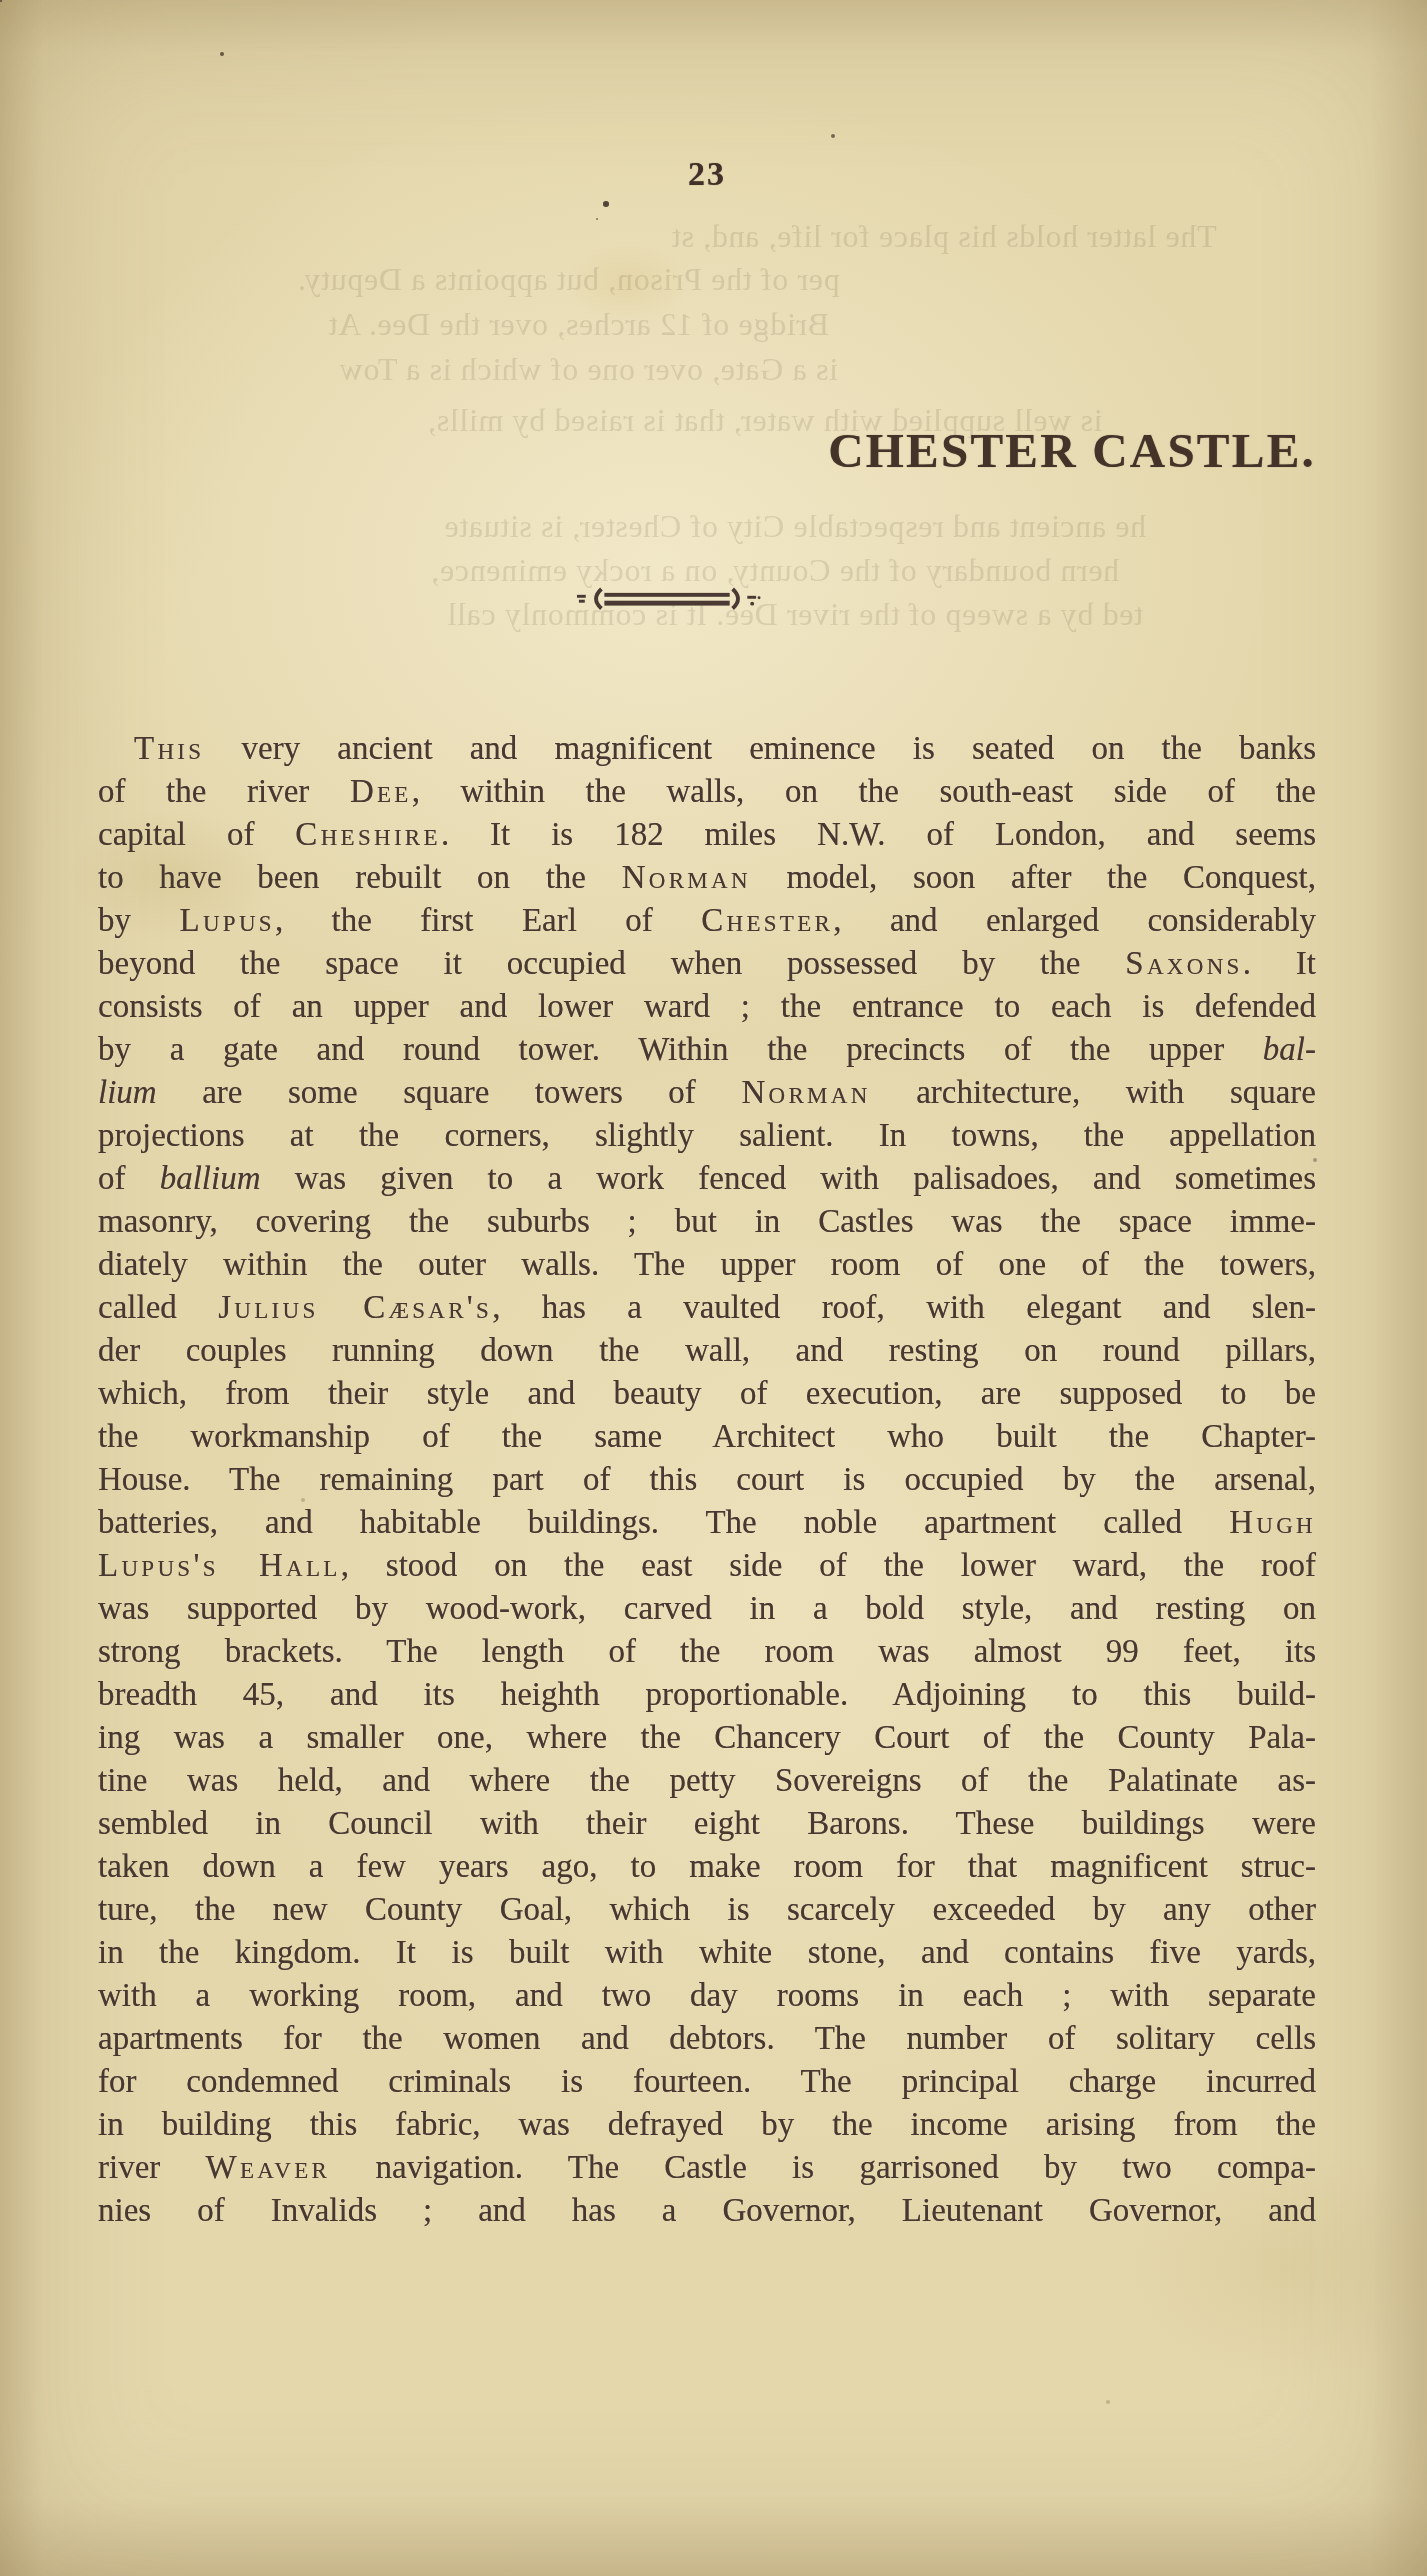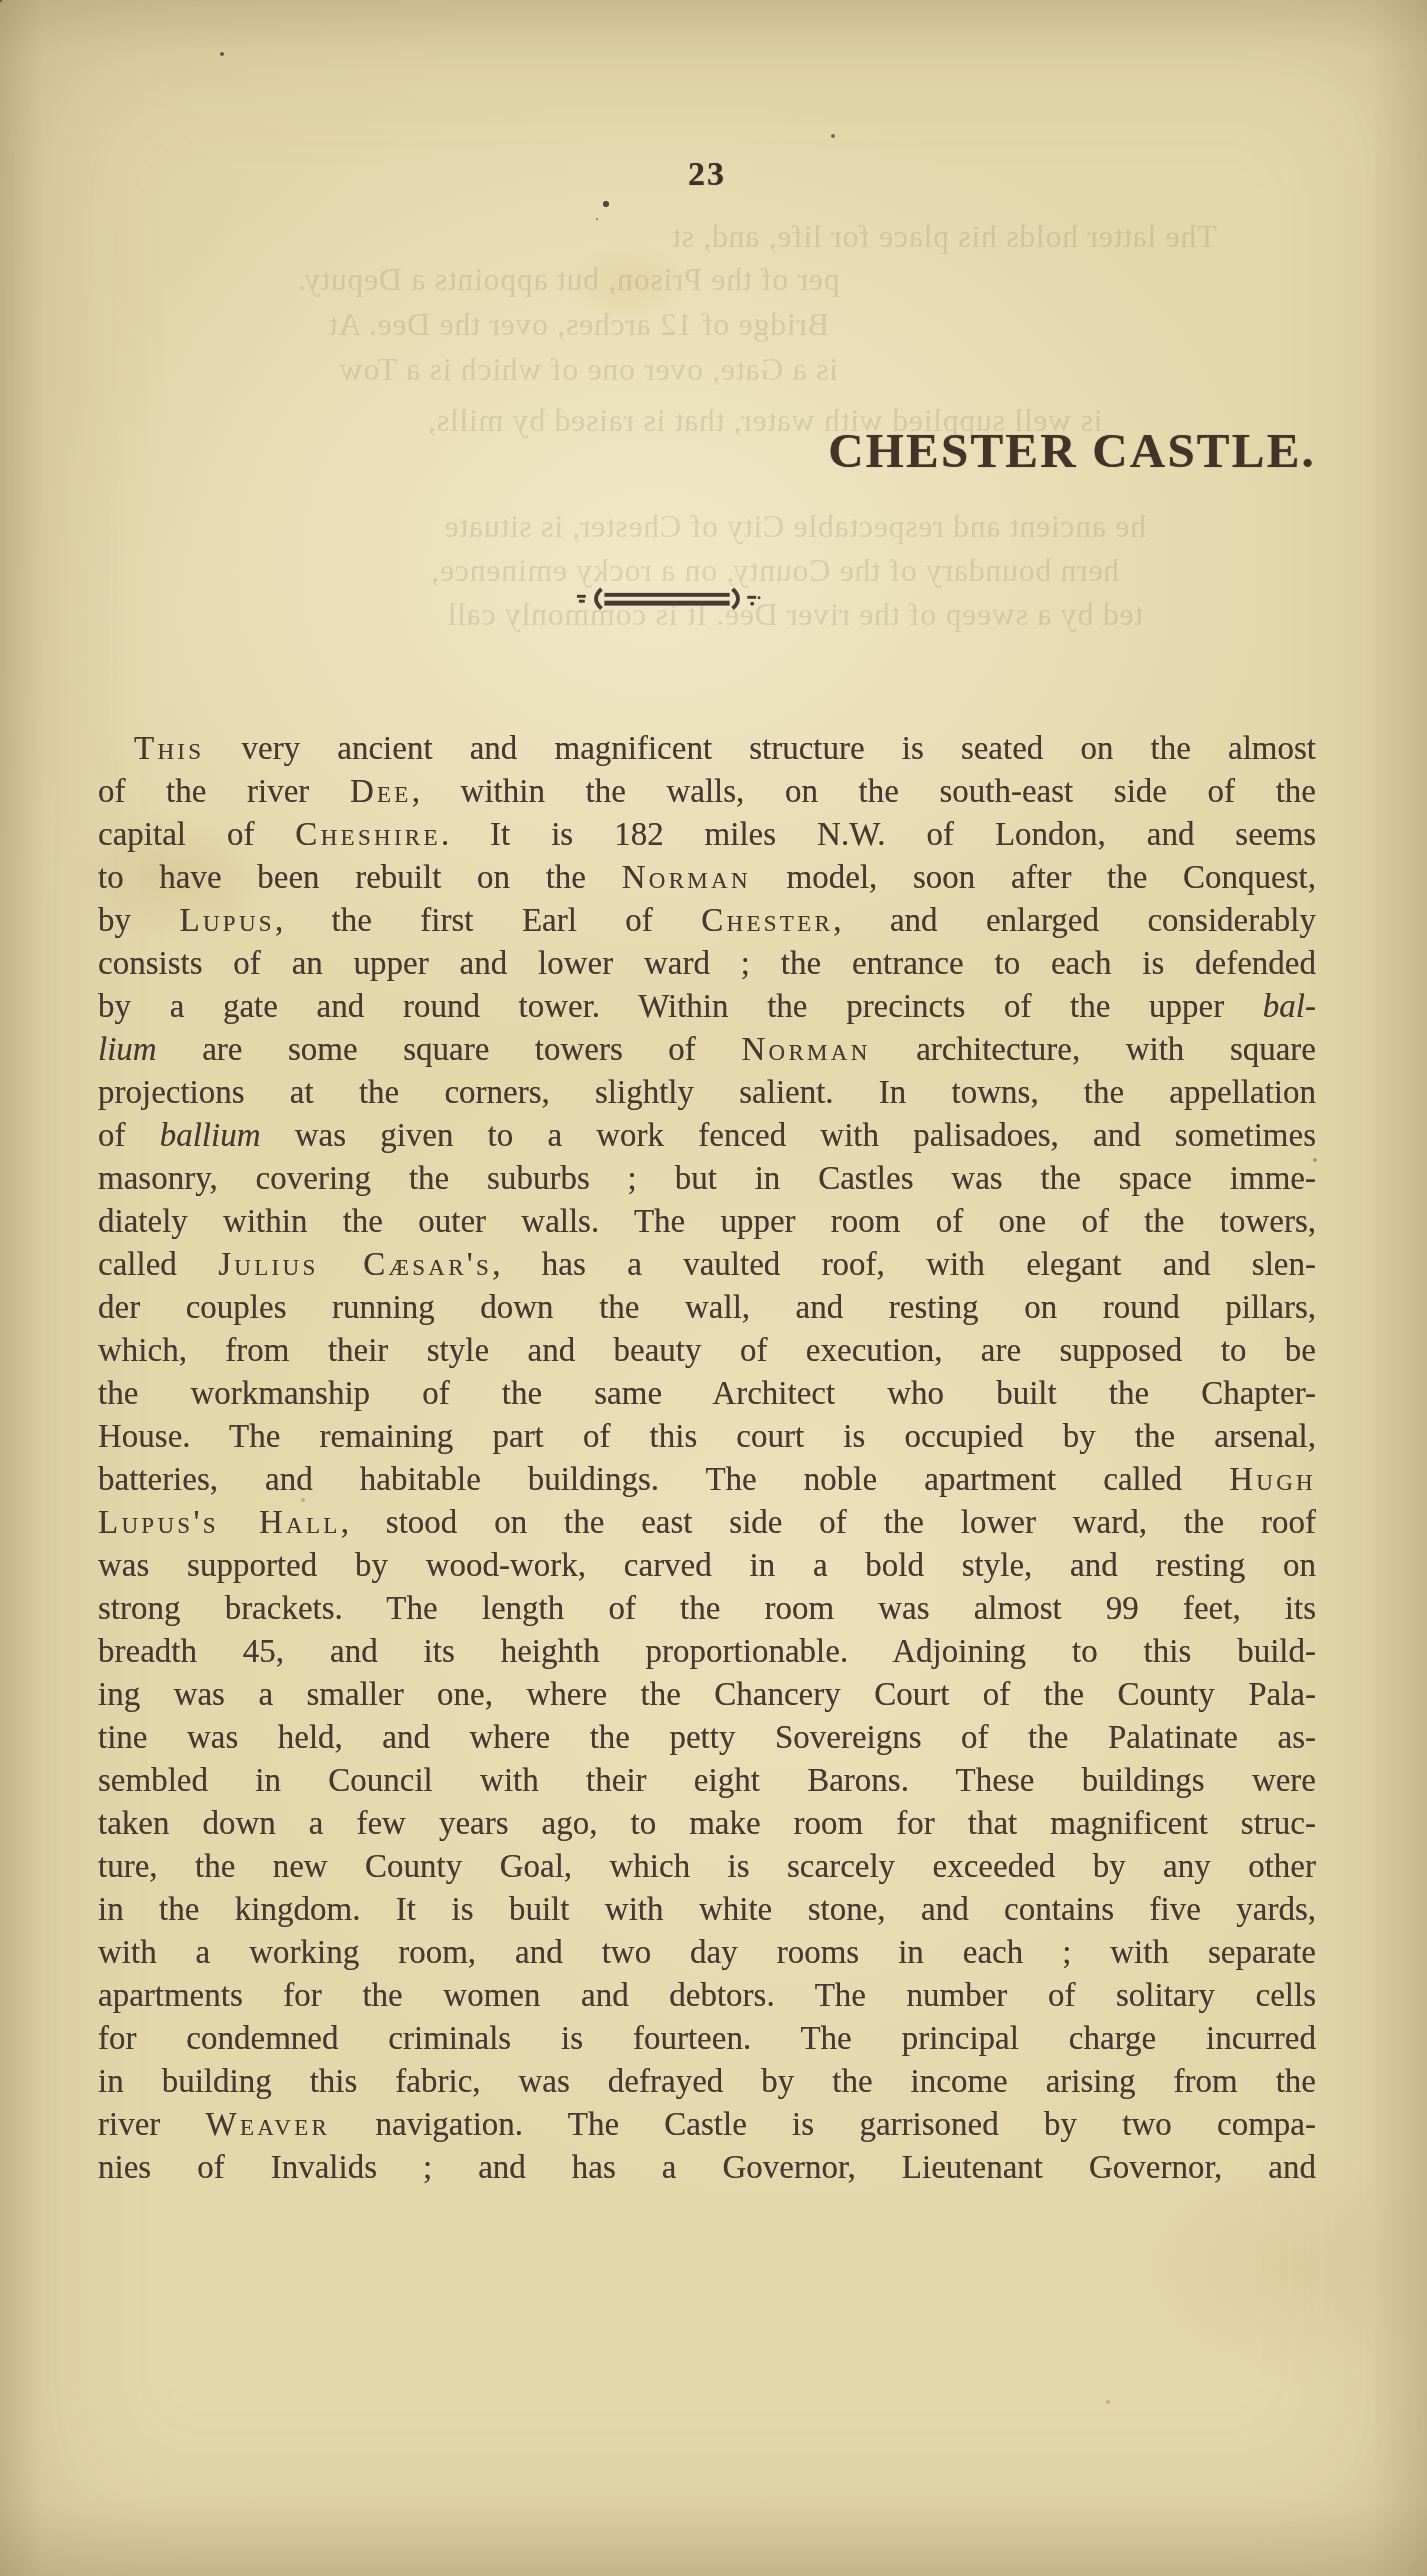--- a/index.html
+++ b/index.html
@@ -105,25 +105,26 @@
         <rect x="30" y="15" width="128" height="5" stroke="none"></rect>
         <path d="M161 3 Q172 13 161 23" fill="none" stroke-width="4"></path>
         <rect x="176" y="10" width="9" height="3" stroke="none"></rect>
         <circle cx="181" cy="18" r="2" stroke="none"></circle>
         <circle cx="188" cy="12" r="1.5" stroke="none"></circle>
       </g>
     </svg>
   </div>
 
   <div class="ink paragraph" id="paragraph">
-      <div class="line indent"><span class="sc">This</span><span> very ancient and magnificent structure is seated on the almost</span></div>
+      <div class="line indent"><span class="sc">This</span><span> very ancient and magnificent eminence is seated on the banks</span></div>
       <div class="line"><span>of the river </span><span class="sc">Dee</span><span>, within the walls, on the south-east side of the</span></div>
       <div class="line"><span>capital of </span><span class="sc">Cheshire</span><span>. It is 182 miles N.W. of London, and seems</span></div>
       <div class="line"><span>to have been rebuilt on the </span><span class="sc">Norman</span><span> model, soon after the Conquest,</span></div>
       <div class="line"><span>by </span><span class="sc">Lupus</span><span>, the first Earl of </span><span class="sc">Chester</span><span>, and enlarged considerably</span></div>
+      <div class="line"><span>beyond the space it occupied when possessed by the </span><span class="sc">Saxons</span><span>. It</span></div>
       <div class="line"><span>consists of an upper and lower ward ; the entrance to each is defended</span></div>
       <div class="line"><span>by a gate and round tower. Within the precincts of the upper </span><span class="it">bal-</span></div>
       <div class="line"><span class="it">lium</span><span> are some square towers of </span><span class="sc">Norman</span><span> architecture, with square</span></div>
       <div class="line"><span>projections at the corners, slightly salient. In towns, the appellation</span></div>
       <div class="line"><span>of </span><span class="it">ballium</span><span> was given to a work fenced with palisadoes, and sometimes</span></div>
       <div class="line"><span>masonry, covering the suburbs ; but in Castles was the space imme-</span></div>
       <div class="line"><span>diately within the outer walls. The upper room of one of the towers,</span></div>
       <div class="line"><span>called </span><span class="sc">Julius Cæsar's</span><span>, has a vaulted roof, with elegant and slen-</span></div>
       <div class="line"><span>der couples running down the wall, and resting on round pillars,</span></div>
       <div class="line"><span>which, from their style and beauty of execution, are supposed to be</span></div>

